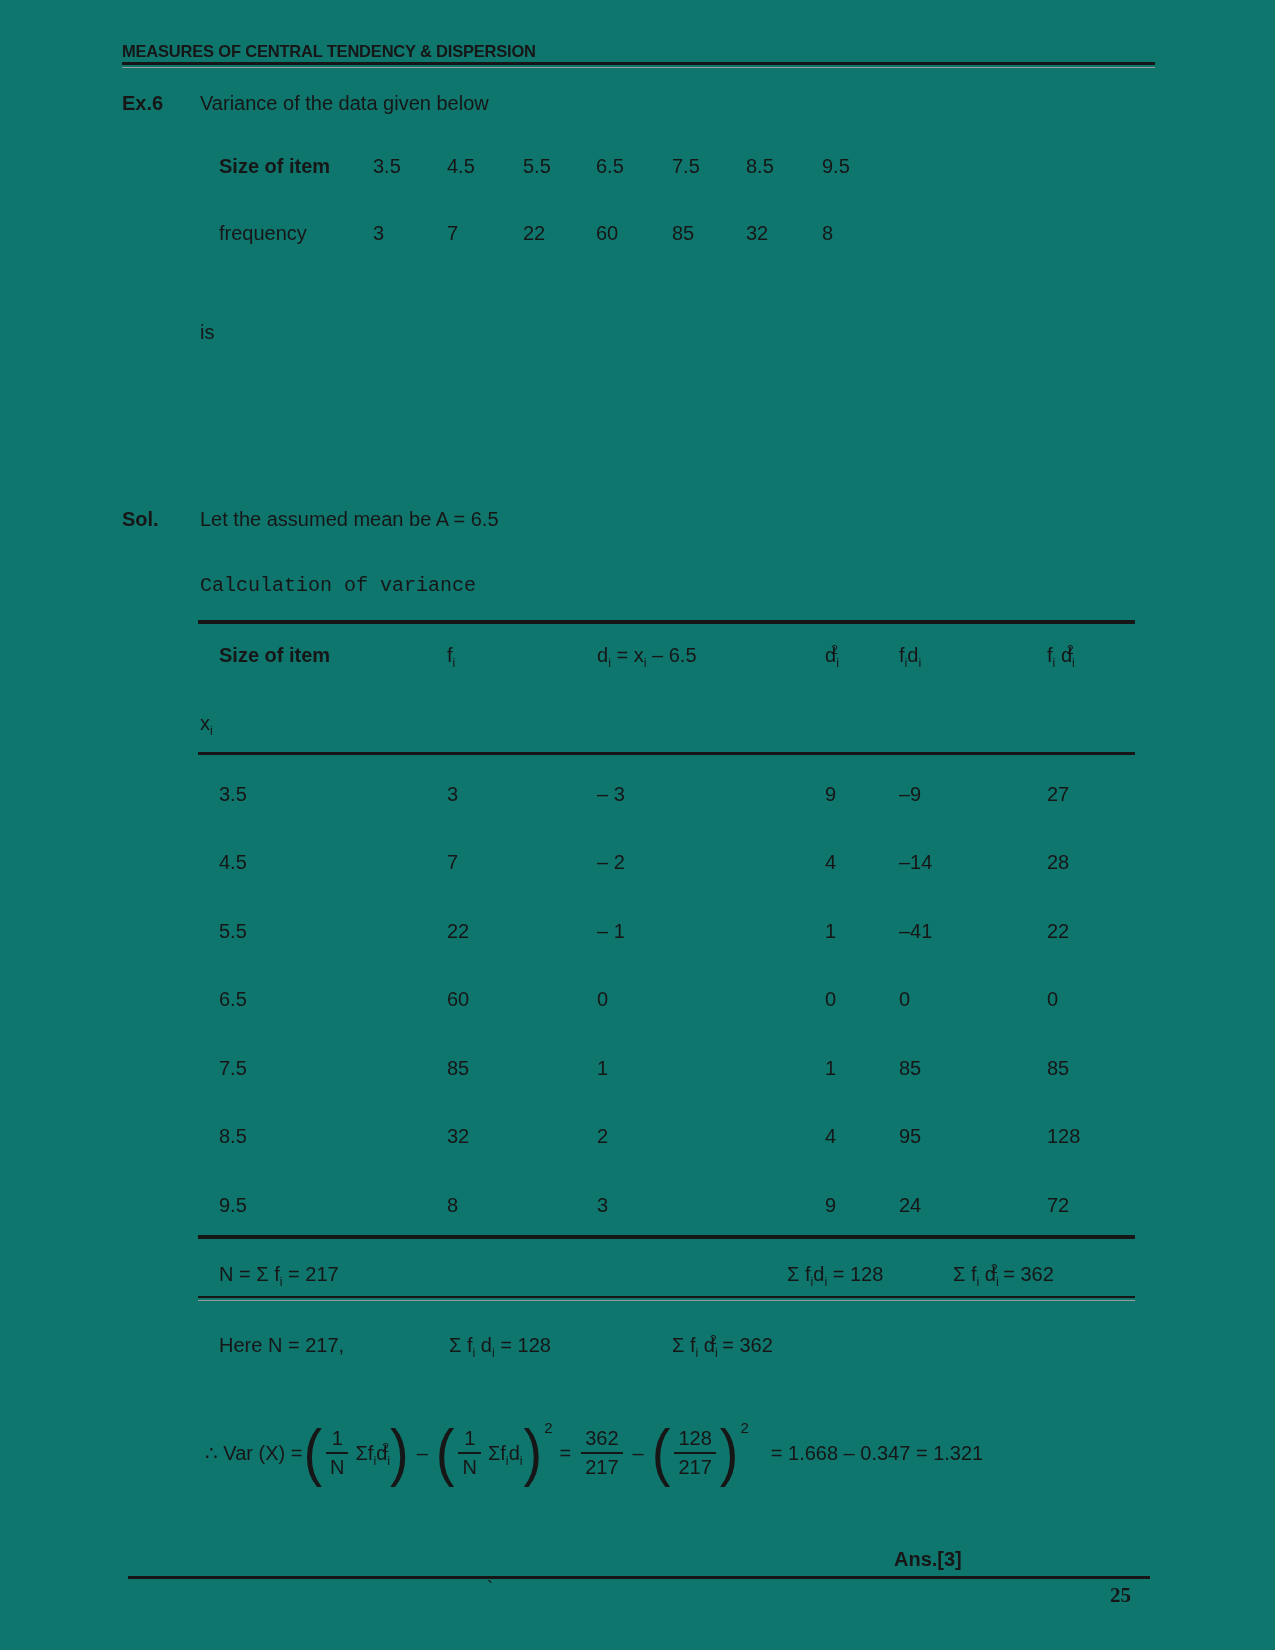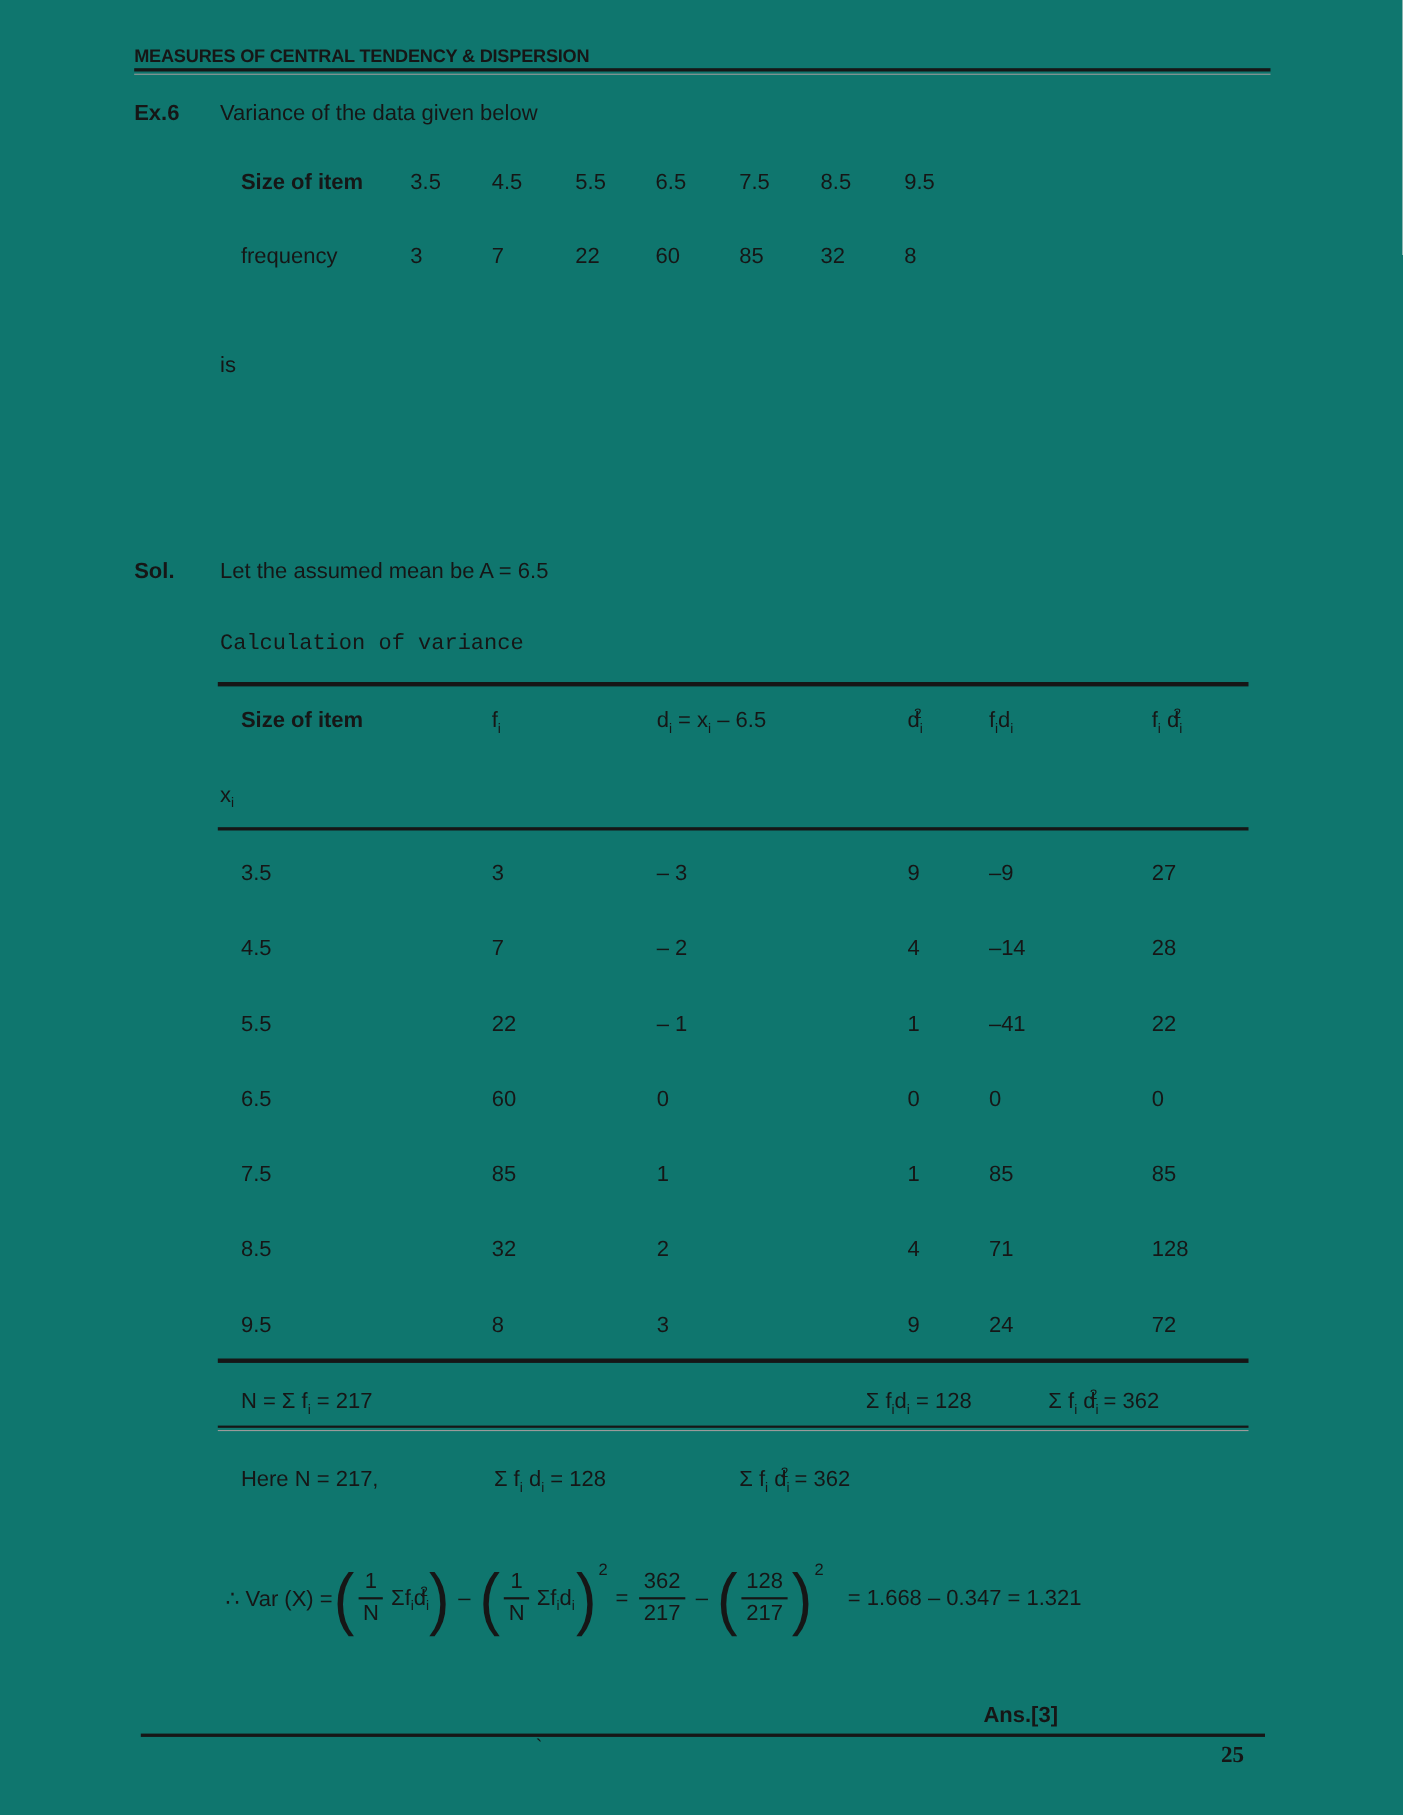--- a/index.html
+++ b/index.html
@@ -136,21 +136,21 @@
     <span class="c2">1</span>
     <span class="c3">1</span>
     <span class="c4">85</span>
     <span class="c5">85</span>
   </div>
   <div class="row" style="top:1125px;">
     <span class="c0">8.5</span>
     <span class="c1">32</span>
     <span class="c2">2</span>
     <span class="c3">4</span>
-    <span class="c4">71</span>
+    <span class="c4">95</span>
     <span class="c5">128</span>
   </div>
   <div class="row" style="top:1194px;">
     <span class="c0">9.5</span>
     <span class="c1">8</span>
     <span class="c2">3</span>
     <span class="c3">9</span>
     <span class="c4">24</span>
     <span class="c5">72</span>
   </div>

